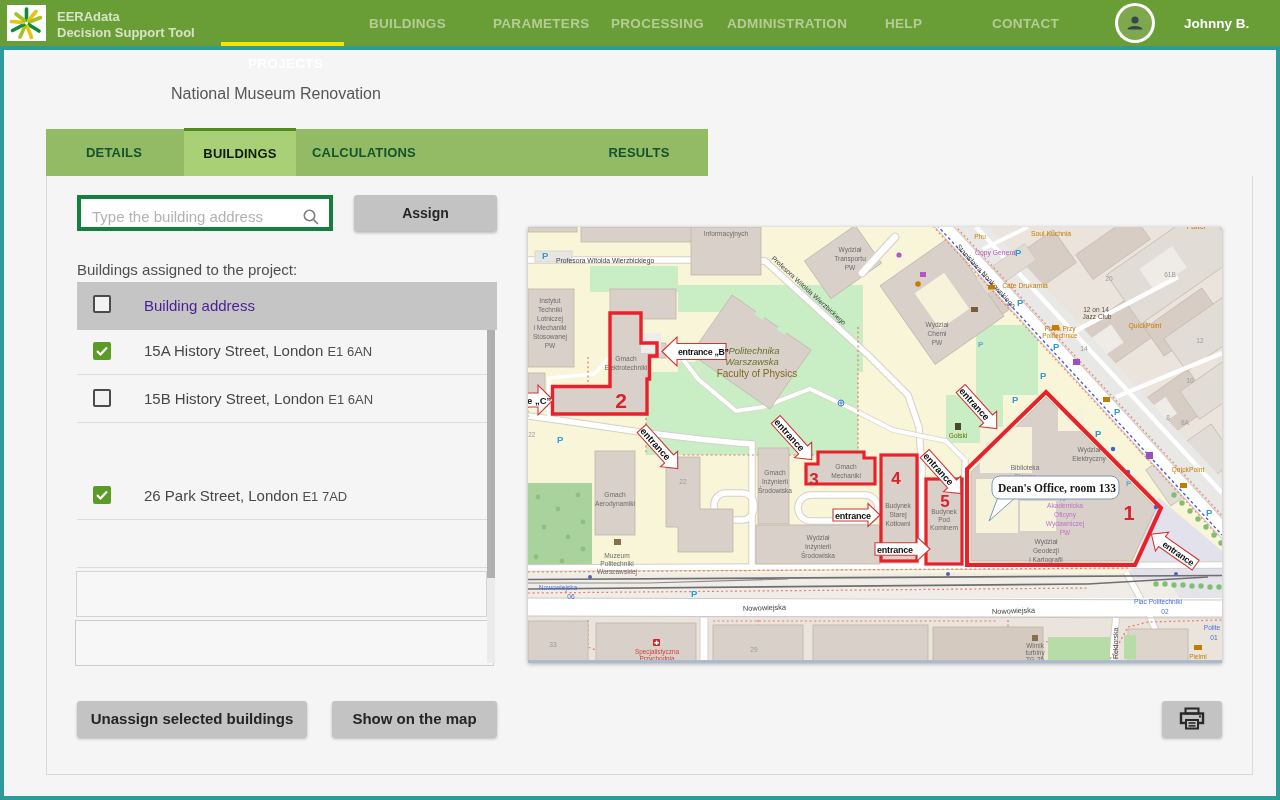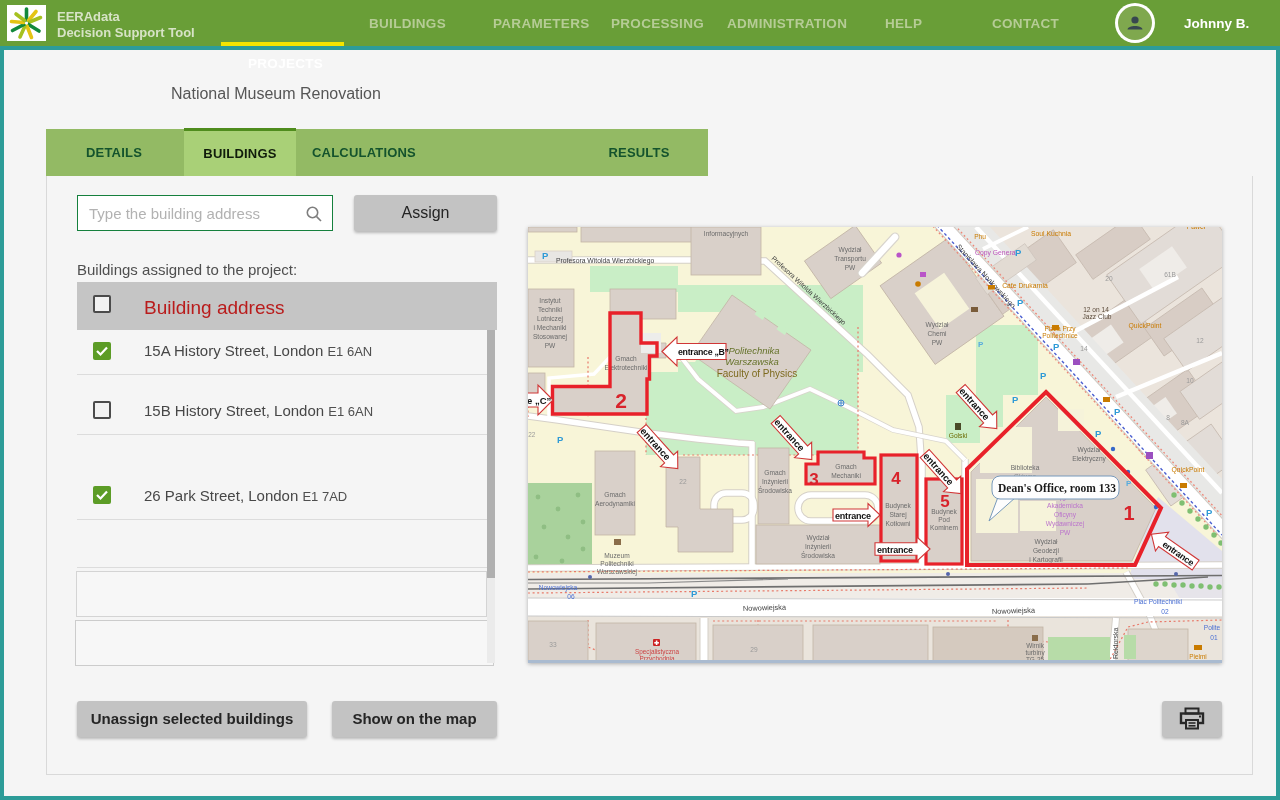--- a/index.html
+++ b/index.html
@@ -29,29 +29,29 @@
 
 #tabs { position:absolute; left:46px; top:129px; width:662px; height:47px; background:#93ba64; }
 .tab { position:absolute; top:0; height:47px; line-height:47px; text-align:center; font-weight:bold; font-size:13px; color:#14532d; letter-spacing:.2px; }
 #tabact { position:absolute; left:138px; top:-1px; width:112px; height:48px; background:#a9d077; border-top:3px solid #4f8c1d; }
 #tabact span { display:block; line-height:45px; text-align:center; font-weight:bold; font-size:13px; color:#101c0b; letter-spacing:.2px; }
 
 
 #card { position:absolute; left:46px; top:176px; width:1207px; height:599px; background:#f5f5f5; border:1px solid #d9d9d9; border-top:none; }
 
 
-#srch { position:absolute; left:77px; top:195px; width:256px; height:36px; background:#fff; border:1px solid #15803d; }
+#srch { position:absolute; left:77px; top:195px; width:256px; height:36px; background:#fff; border:4px solid #15803d; }
 #srch .ph { position:absolute; left:11px; top:9px; font-size:15px; color:#b2b2b2; }
-#assign { position:absolute; left:354px; top:195px; width:143px; height:36px; background:#c3c3c3; border-radius:3px; box-shadow:0 2px 3px rgba(0,0,0,0.25); text-align:center; line-height:36px; font-weight:normal; font-size:16px; color:#252525; }
+#assign { position:absolute; left:354px; top:195px; width:143px; height:36px; background:#c3c3c3; border-radius:3px; box-shadow:0 2px 3px rgba(0,0,0,0.25); text-align:center; line-height:36px; font-weight:bold; font-size:14px; color:#252525; }
 
 #asslbl { position:absolute; left:77px; top:261px; font-size:15px; color:#4f4f4f; }
 
 
 #thead { position:absolute; left:77px; top:282px; width:420px; height:48px; background:#c5c5c5; }
-#thead .txt { position:absolute; left:67px; top:15px; font-size:19px; color:#b91c1c; }
+#thead .txt { position:absolute; left:67px; top:15px; font-size:15px; color:#4c1d95; }
 .cb { position:absolute; width:18px; height:18px; border:2px solid #4b4b4b; border-radius:2px; background:#f2f2f2; }
 .cbg { position:absolute; width:18px; height:18px; border-radius:2px; background:#5c9c26; }
 .cbg svg { position:absolute; left:1px; top:1px; }
 .row { position:absolute; left:77px; width:410px; background:#f5f5f5; border-bottom:1px solid #dcdcdc; }
 .row .t { position:absolute; left:67px; font-size:15px; color:#474747; }
 .row .t small { font-size:13px; color:#4f4f4f; }
 #ebox1 { position:absolute; left:76px; top:571px; width:411px; height:46px; background:#f7f7f7; border:1px solid #d4d4d4; }
 #ebox2 { position:absolute; left:75px; top:620px; width:419px; height:46px; background:#f7f7f7; border:1px solid #cccccc; }
 #sctrack { position:absolute; left:487px; top:330px; width:8px; height:333px; background:#ebebeb; }
 #scthumb { position:absolute; left:487px; top:330px; width:8px; height:248px; background:#b0b0b0; }
@@ -135,21 +135,21 @@
   </div>
 
   <div class="row" style="top:330px;height:45px;">
     <div class="cbg" style="left:16px;top:12px;">
         <svg width="16" height="16" viewBox="0 0 16 16">
           <path d="M3,8 L6.5,11.5 L13,4.5" stroke="#fff" stroke-width="2.2" fill="none"></path>
         </svg>
       </div>
     <div class="t" style="top:12px;">15A History Street, London <small>E1 6AN</small></div>
   </div>
-  <div class="row" style="top:376px;height:47px;margin-top:12px;">
+  <div class="row" style="top:376px;height:47px;">
     <div class="cb" style="left:16px;top:13px;"></div>
     <div class="t" style="top:14px;">15B History Street, London <small>E1 6AN</small></div>
   </div>
   <div class="row" style="top:473px;height:47px;">
     <div class="cbg" style="left:16px;top:13px;">
         <svg width="16" height="16" viewBox="0 0 16 16">
           <path d="M3,8 L6.5,11.5 L13,4.5" stroke="#fff" stroke-width="2.2" fill="none"></path>
         </svg>
       </div>
     <div class="t" style="top:14px;">26 Park Street, London <small>E1 7AD</small></div>

